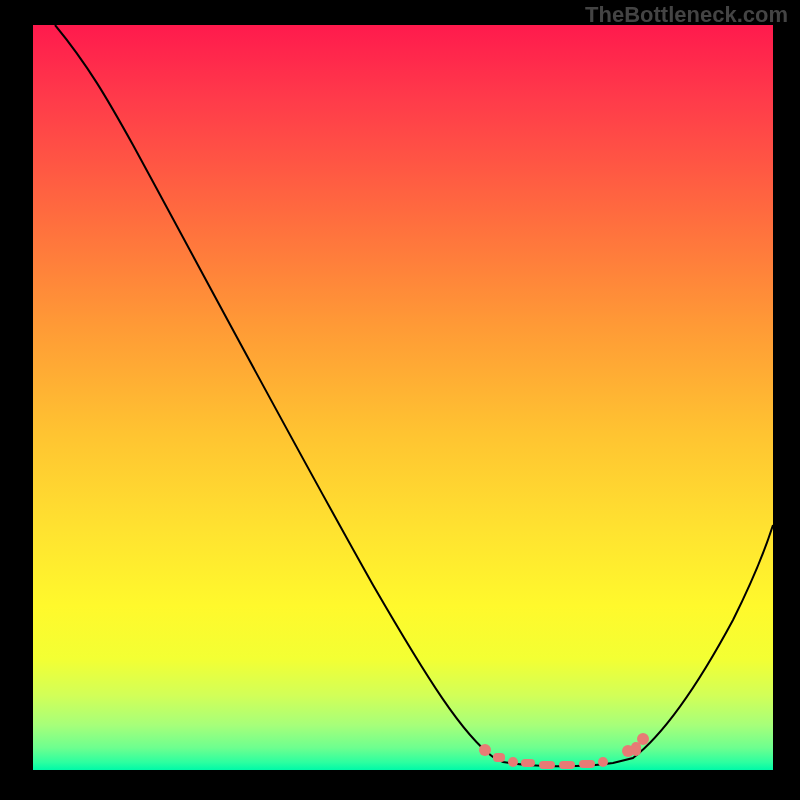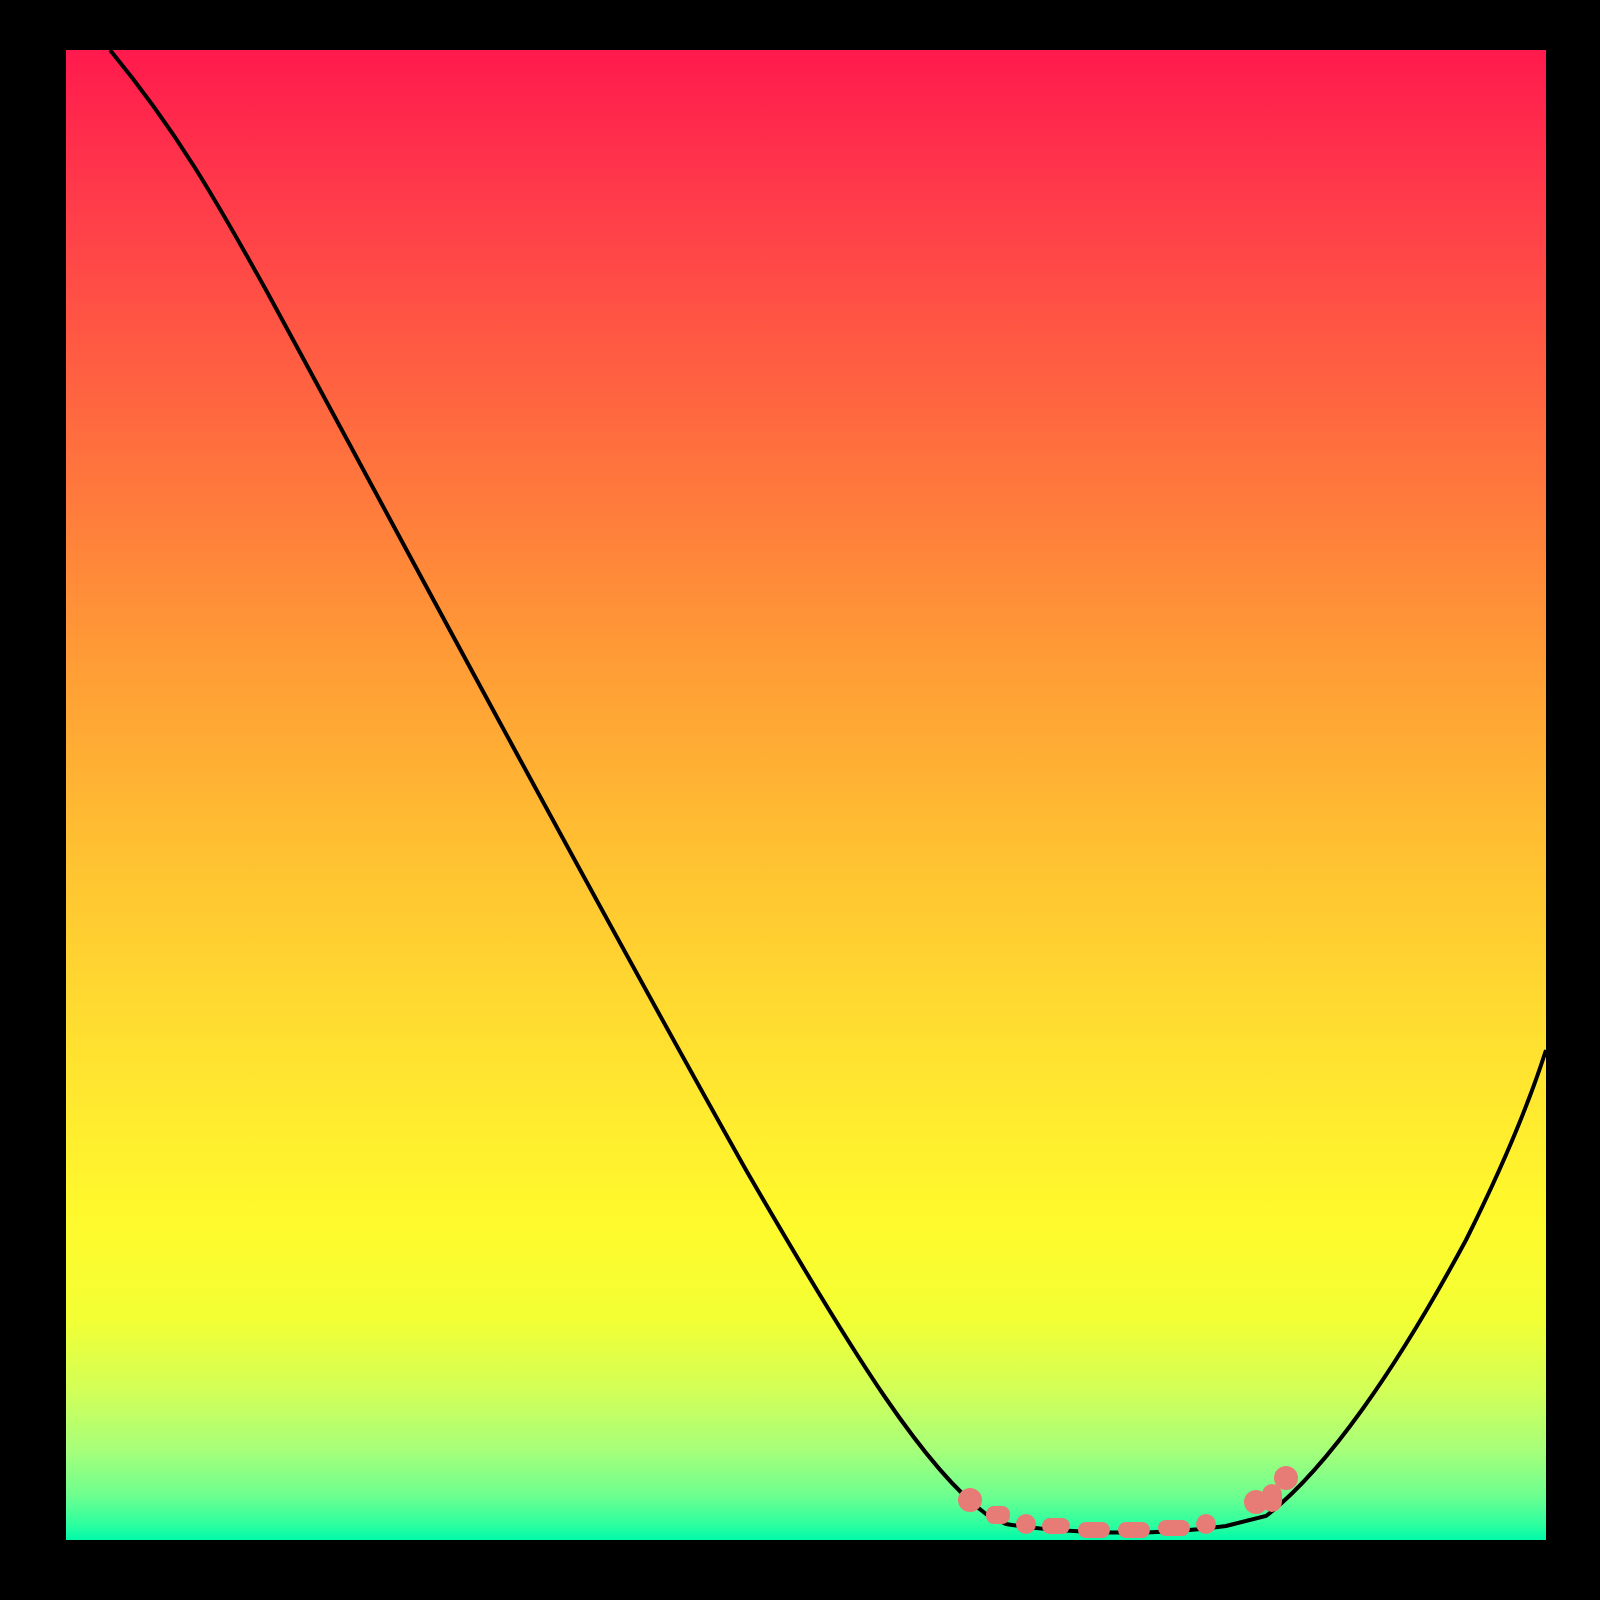--- a/index.html
+++ b/index.html
@@ -71,20 +71,21 @@
   }
   .pill {
     fill: #e77b75;
     stroke: none;
   }
 </style>
 </head>
 <body>
 
 <div class="container">
+  <div class="watermark">TheBottleneck.com</div>
 
   <div class="plot-frame">
     <div class="gradient"></div>
 
     <svg class="overlay" viewBox="0 0 740 745" preserveAspectRatio="none">
       <path class="curve" d="M 22 0
                C 55 40, 75 75, 100 120
                C 160 230, 250 400, 340 560
                C 395 655, 430 710, 460 732
                L 470 737

